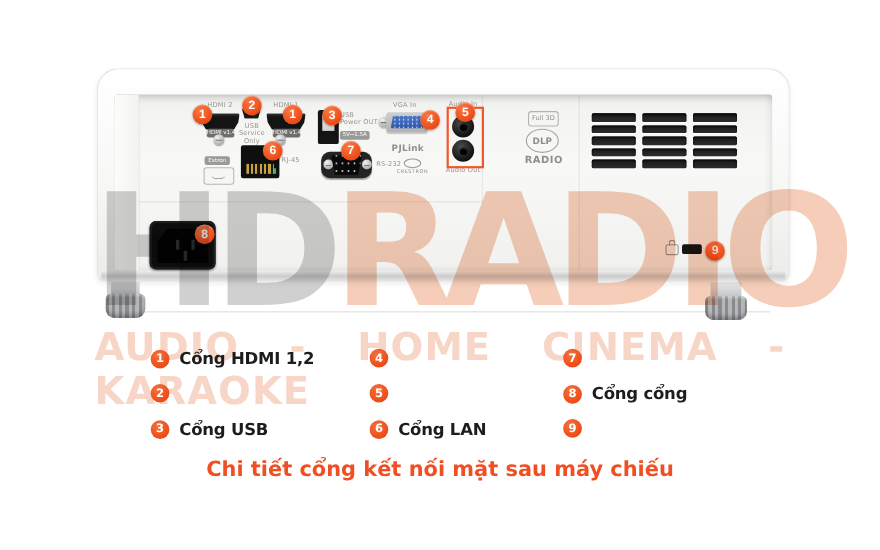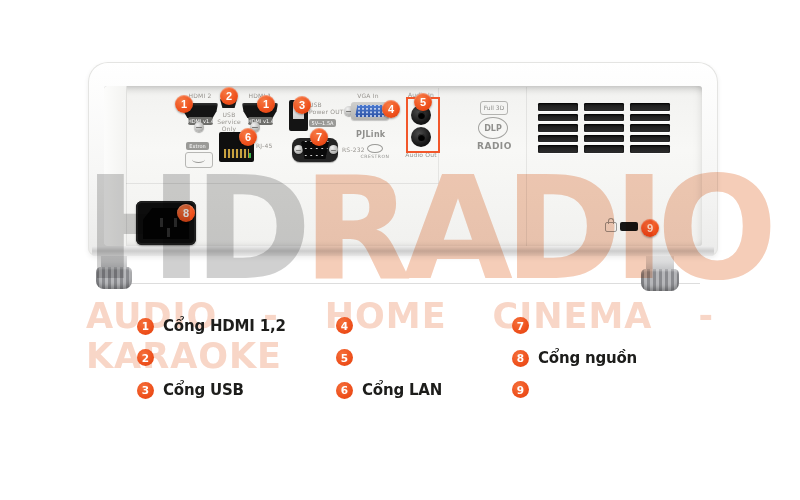--- a/index.html
+++ b/index.html
@@ -307,19 +307,20 @@
   </div>
   <div class="abs legend-item li-5">
     <span class="legend-num">6</span>
     <span class="legend-label">Cổng LAN</span>
   </div>
   <div class="abs legend-item li-6">
     <span class="legend-num">7</span>
   </div>
   <div class="abs legend-item li-7">
     <span class="legend-num">8</span>
-    <span class="legend-label">Cổng nguồn</span>
+    <span class="legend-label">Cổng cổng</span>
   </div>
   <div class="abs legend-item li-8">
     <span class="legend-num">9</span>
   </div>
 
+  <div class="abs caption">Chi tiết cổng kết nối mặt sau máy chiếu</div>
 </div>
 
 </body></html>

